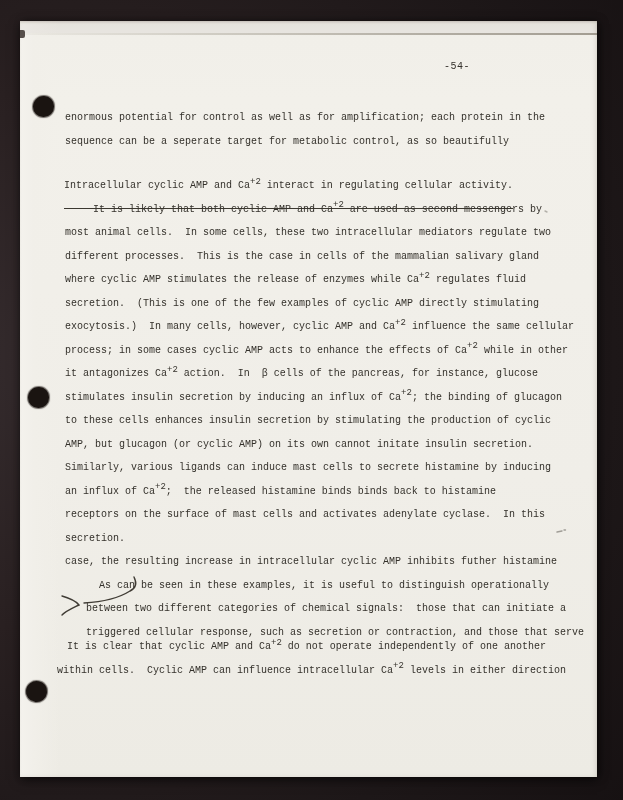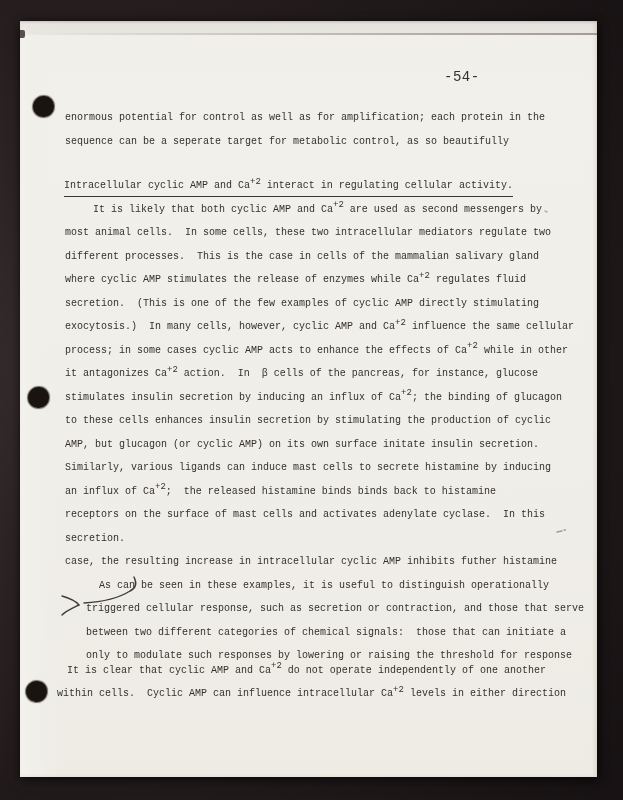--- a/index.html
+++ b/index.html
@@ -35,37 +35,37 @@
     background:#3c3430;border-radius:0 2px 2px 0;opacity:.85;
   }
   .hole{
     position:absolute;width:21px;height:21px;border-radius:52% 48% 50% 50%;
     background:#1a1411;box-shadow:0 0 1px 1px rgba(26,20,17,0.6);
   }
   #hole-1{left:13px;top:75px;}
   #hole-2{left:8px;top:366px;}
   #hole-3{left:6px;top:660px;transform:rotate(8deg);}
   #page-number{
-    position:absolute;left:424px;top:48px;
-    font-size:14px;color:#34312b;letter-spacing:0.5px;
+    position:absolute;left:424px;top:40px;
+    font-size:10px;color:#34312b;letter-spacing:0.5px;
   }
   #typed-text{
     position:absolute;left:0;top:85px;width:577px;
     font-size:10px;color:#34312b;
   }
   .line{
     height:23.5px;line-height:23.5px;white-space:pre;
   }
   .sup{
     position:relative;top:-4.5px;font-size:9px;
   }
   .para.opening-paragraph{margin-left:45px;}
   .para.section-heading{margin-left:44px;margin-top:21px;}
   .section-heading .line-text{
-    border-bottom:1.2px solid #3b3830;padding-bottom:5px;
+    border-bottom:1.2px solid #3b3830;padding-bottom:17px;
   }
   .para.body-paragraph{margin-left:45px;}
   .body-paragraph .line:first-child{text-indent:28px;}
   .para.run-in-paragraph{margin-left:66px;}
   .run-in-paragraph .line:first-child{text-indent:13px;}
   .para.closing-paragraph{margin-left:37px;margin-top:-9px;}
   .closing-paragraph .line:first-child{text-indent:10px;}
   #pen-marks{position:absolute;left:0;top:0;pointer-events:none;}
   #pen-marks path{fill:none;stroke:#403c35;stroke-width:1.4;stroke-linecap:round;}
 </style>
@@ -96,32 +96,31 @@
           <div class="line"><span class="line-text">It is likely that both cyclic AMP and Ca<span class="sup">+2</span> are used as second messengers by</span></div>
           <div class="line"><span class="line-text">most animal cells.  In some cells, these two intracellular mediators regulate two</span></div>
           <div class="line"><span class="line-text">different processes.  This is the case in cells of the mammalian salivary gland</span></div>
           <div class="line"><span class="line-text">where cyclic AMP stimulates the release of enzymes while Ca<span class="sup">+2</span> regulates fluid</span></div>
           <div class="line"><span class="line-text">secretion.  (This is one of the few examples of cyclic AMP directly stimulating</span></div>
           <div class="line"><span class="line-text">exocytosis.)  In many cells, however, cyclic AMP and Ca<span class="sup">+2</span> influence the same cellular</span></div>
           <div class="line"><span class="line-text">process; in some cases cyclic AMP acts to enhance the effects of Ca<span class="sup">+2</span> while in other</span></div>
           <div class="line"><span class="line-text">it antagonizes Ca<span class="sup">+2</span> action.  In  β cells of the pancreas, for instance, glucose</span></div>
           <div class="line"><span class="line-text">stimulates insulin secretion by inducing an influx of Ca<span class="sup">+2</span>; the binding of glucagon</span></div>
           <div class="line"><span class="line-text">to these cells enhances insulin secretion by stimulating the production of cyclic</span></div>
-          <div class="line"><span class="line-text">AMP, but glucagon (or cyclic AMP) on its own surface initate insulin secretion.</span></div>
+          <div class="line"><span class="line-text">AMP, but glucagon (or cyclic AMP) on its own cannot initate insulin secretion.</span></div>
           <div class="line"><span class="line-text">Similarly, various ligands can induce mast cells to secrete histamine by inducing</span></div>
           <div class="line"><span class="line-text">an influx of Ca<span class="sup">+2</span>;  the released histamine binds binds back to histamine</span></div>
           <div class="line"><span class="line-text">receptors on the surface of mast cells and activates adenylate cyclase.  In this</span></div>
           <div class="line"><span class="line-text">secretion.</span></div>
           <div class="line"><span class="line-text">case, the resulting increase in intracellular cyclic AMP inhibits futher histamine</span></div>
         </div>
         <div class="para run-in-paragraph">
           <div class="line"><span class="line-text">As can be seen in these examples, it is useful to distinguish operationally</span></div>
+          <div class="line"><span class="line-text">between two different categories of chemical signals:  those that can initiate a</span></div>
           <div class="line"><span class="line-text">triggered cellular response, such as secretion or contraction, and those that serve</span></div>
-          <div class="line"><span class="line-text">between two different categories of chemical signals:  those that can initiate a</span></div>
-          <div class="line"><span class="line-text">only to modulate such responses by lowering or raising the threshold for response</span></div>
         </div>
         <div class="para closing-paragraph">
           <div class="line"><span class="line-text">It is clear that cyclic AMP and Ca<span class="sup">+2</span> do not operate independently of one another</span></div>
           <div class="line"><span class="line-text">within cells.  Cyclic AMP can influence intracellular Ca<span class="sup">+2</span> levels in either direction</span></div>
         </div>
       </div>
 
     <svg id="pen-marks" width="577" height="756" viewBox="0 0 577 756">
       <path d="M114,556 C117,562 116,567 110,570 C99,577 81,581 64,582"></path>
       <path d="M42,575 C49,577 56,580 59,584 C53,587 46,590 42,594"></path>

